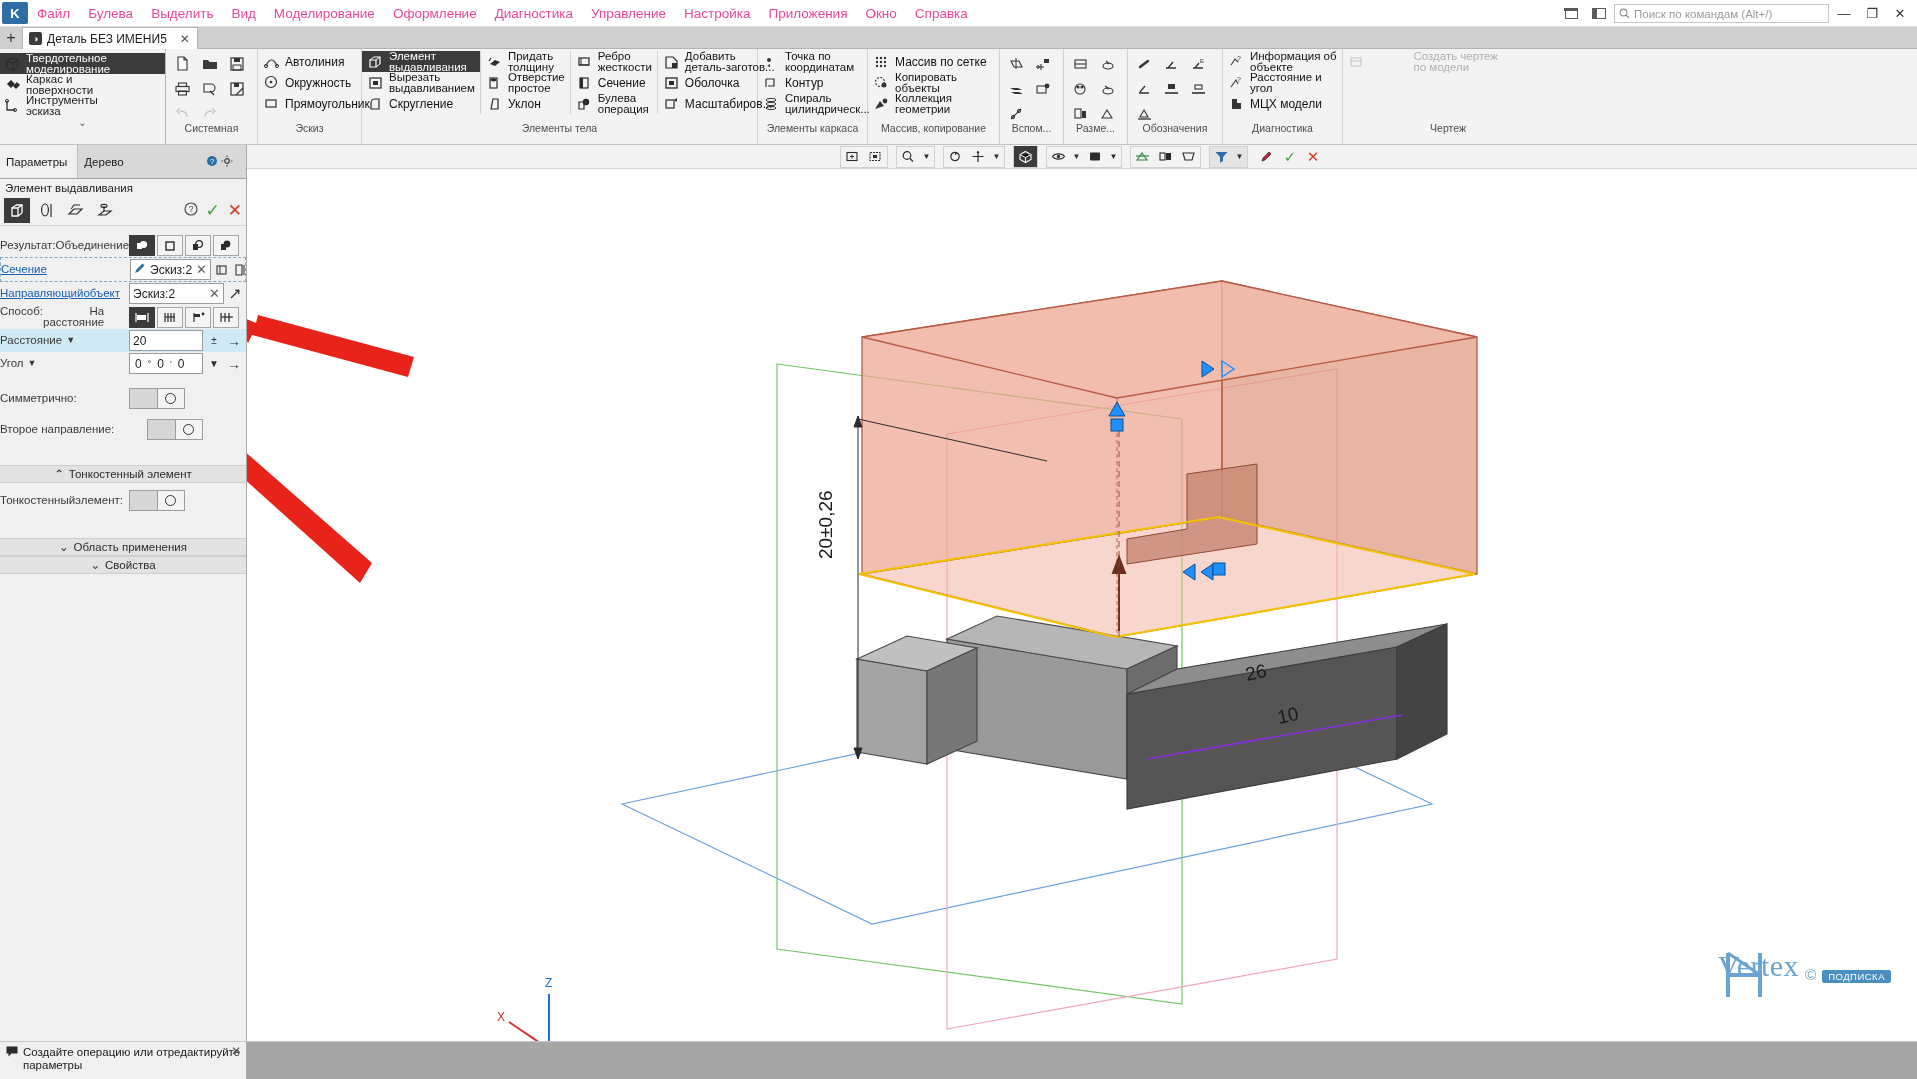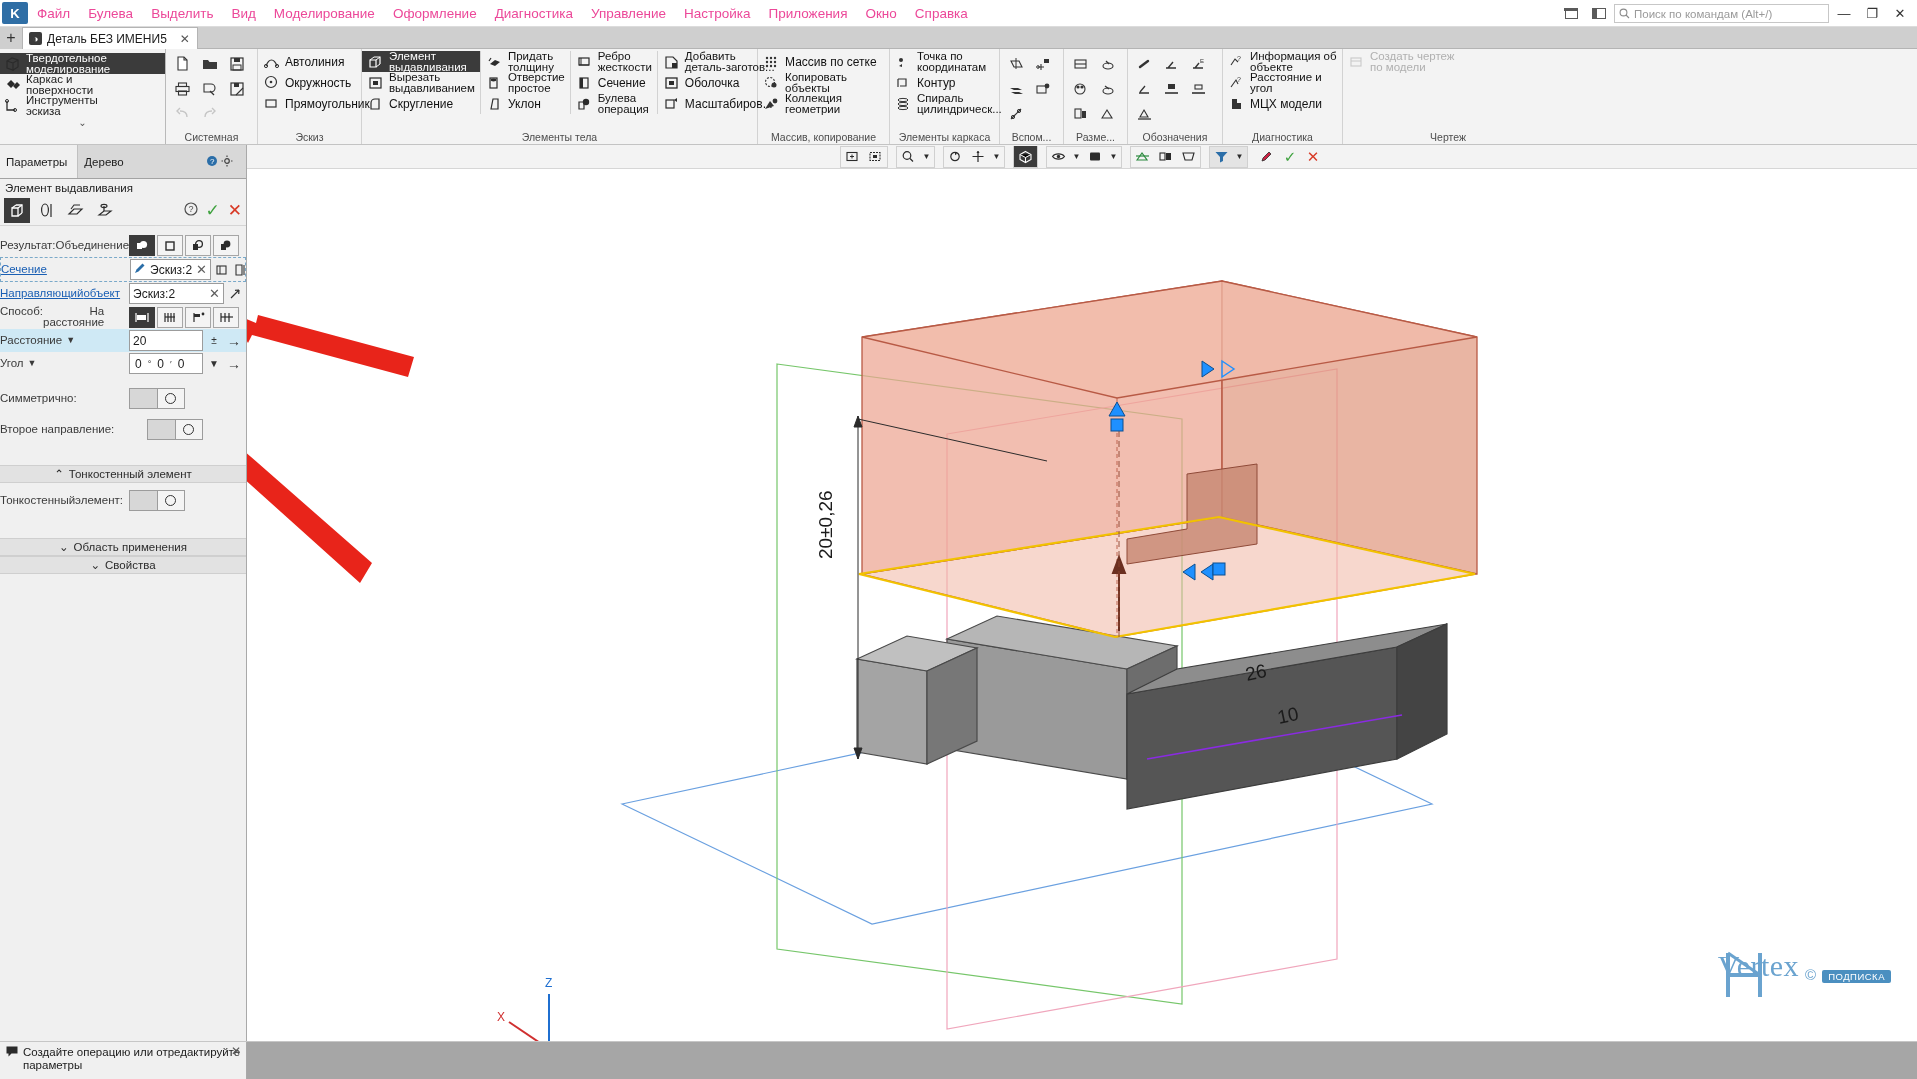--- a/index.html
+++ b/index.html
@@ -26,21 +26,21 @@
   .tabstrip{height:22px;background:#cfcfcf;display:flex;align-items:flex-end;flex:0 0 22px;}
   .plus{width:22px;height:22px;display:flex;align-items:center;justify-content:center;font-size:16px;color:#333;}
   .doctab{height:22px;background:#fff;display:flex;align-items:center;gap:5px;padding:0 7px 0 6px;border:1px solid #b4b4b4;border-bottom:none;font-size:12px;}
   .doctab .ticon{width:13px;height:13px;border-radius:2px;background:#3a3a3a;color:#fff;font-size:9px;display:flex;align-items:center;justify-content:center;}
   .doctab .tclose{color:#555;font-size:12px;margin-left:8px;}
   .tabfill{flex:1;height:21px;background:#cfcfcf;border-bottom:1px solid #b4b4b4;}
 
   
   .ribbon{flex:0 0 96px;background:#f3f3f3;display:flex;border-bottom:1px solid #c3c3c3;position:relative;}
   .rgroup{display:flex;flex-direction:column;border-right:1px solid #d2d2d2;position:relative;padding-top:2px;}
-  .rgroup .glabel{position:absolute;bottom:1px;left:0;right:0;text-align:center;font-size:10.5px;color:#4d4d4d;}
+  .rgroup .glabel{position:absolute;bottom:10px;left:0;right:0;text-align:center;font-size:10.5px;color:#4d4d4d;}
   .rrows{display:flex;flex-direction:column;gap:0px;}
   .rbtn{display:flex;align-items:center;gap:5px;height:21px;padding:0 5px;font-size:12px;color:#121212;white-space:nowrap;}
   .rbtn .lbl2{display:flex;flex-direction:column;line-height:10.5px;font-size:11.5px;}
   .rbtn.sel{background:#3b3b3b;color:#fff;}
   .rbtn.dis{color:#b0b0b0;}
   .ico{width:17px;height:17px;flex:0 0 17px;display:flex;align-items:center;justify-content:center;color:#2b2b2b;}
   .ico svg{display:block;}
   .rbtn.sel .ico{color:#fff;}
   .rbtn.dis .ico{color:#c0c0c0;}
   .iconly{display:flex;}
@@ -437,20 +437,60 @@
                   <path d="M10 3l3-2v4z" fill="currentColor"></path>
                 </svg>
               </span>
               <span>Масштабиров...</span>
             </div>
           </div>
         </div>
       <div class="glabel">Элементы тела</div>
     </div>
 
+    <div class="rgroup" style="width:110px;">
+      <div class="rrows">
+        <div class="rbtn">
+          <span class="ico">
+              <svg width="15" height="14" viewBox="0 0 15 14">
+                <circle cx="5" cy="5" r="2" fill="#333"></circle>
+                <path d="M3 11l3-2 0 3z" fill="#333"></path>
+              </svg>
+            </span>
+          <span class="lbl2">
+              <span>Точка по</span>
+              <span>координатам</span>
+            </span>
+        </div>
+        <div class="rbtn">
+          <span class="ico">
+              <svg width="15" height="14" viewBox="0 0 15 14">
+                <path d="M2 3h8v7H4" fill="none" stroke="#333" stroke-width="1.2"></path>
+                <path d="M2 3v8" stroke="#333" stroke-width="1.2"></path>
+              </svg>
+            </span>
+          <span>Контур</span>
+        </div>
+        <div class="rbtn">
+          <span class="ico">
+              <svg width="15" height="14" viewBox="0 0 15 14">
+                <ellipse cx="7" cy="3" rx="5" ry="1.6" fill="none" stroke="#333" stroke-width="1"></ellipse>
+                <ellipse cx="7" cy="7" rx="5" ry="1.6" fill="none" stroke="#333" stroke-width="1"></ellipse>
+                <ellipse cx="7" cy="11" rx="5" ry="1.6" fill="none" stroke="#333" stroke-width="1"></ellipse>
+              </svg>
+            </span>
+          <span class="lbl2">
+              <span>Спираль</span>
+              <span>цилиндрическ...</span>
+            </span>
+        </div>
+      </div>
+      <div class="glabel">Элементы каркаса</div>
+    </div>
+
     <div class="rgroup" style="width:132px;">
       <div class="rrows">
         <div class="rbtn">
           <span class="ico">
               <svg width="15" height="14" viewBox="0 0 15 14">
                 <g fill="#333">
                   <circle cx="3" cy="3" r="1.2"></circle>
                   <circle cx="7" cy="3" r="1.2"></circle>
                   <circle cx="11" cy="3" r="1.2"></circle>
                   <circle cx="3" cy="7" r="1.2"></circle>
@@ -485,60 +525,20 @@
             </span>
           <span class="lbl2">
               <span>Коллекция</span>
               <span>геометрии</span>
             </span>
         </div>
       </div>
       <div class="glabel">Массив, копирование</div>
     </div>
 
-    <div class="rgroup" style="width:110px;">
-      <div class="rrows">
-        <div class="rbtn">
-          <span class="ico">
-              <svg width="15" height="14" viewBox="0 0 15 14">
-                <circle cx="5" cy="5" r="2" fill="#333"></circle>
-                <path d="M3 11l3-2 0 3z" fill="#333"></path>
-              </svg>
-            </span>
-          <span class="lbl2">
-              <span>Точка по</span>
-              <span>координатам</span>
-            </span>
-        </div>
-        <div class="rbtn">
-          <span class="ico">
-              <svg width="15" height="14" viewBox="0 0 15 14">
-                <path d="M2 3h8v7H4" fill="none" stroke="#333" stroke-width="1.2"></path>
-                <path d="M2 3v8" stroke="#333" stroke-width="1.2"></path>
-              </svg>
-            </span>
-          <span>Контур</span>
-        </div>
-        <div class="rbtn">
-          <span class="ico">
-              <svg width="15" height="14" viewBox="0 0 15 14">
-                <ellipse cx="7" cy="3" rx="5" ry="1.6" fill="none" stroke="#333" stroke-width="1"></ellipse>
-                <ellipse cx="7" cy="7" rx="5" ry="1.6" fill="none" stroke="#333" stroke-width="1"></ellipse>
-                <ellipse cx="7" cy="11" rx="5" ry="1.6" fill="none" stroke="#333" stroke-width="1"></ellipse>
-              </svg>
-            </span>
-          <span class="lbl2">
-              <span>Спираль</span>
-              <span>цилиндрическ...</span>
-            </span>
-        </div>
-      </div>
-      <div class="glabel">Элементы каркаса</div>
-    </div>
-
     <div class="rgroup" style="width:64px;">
       <div style="display:flex;flex-direction:column;padding-left:3px;">
         <div class="iconly">
           <div class="ibtn">
               <svg width="15" height="14" viewBox="0 0 15 14">
                 <path d="M2 4h8l3 6H5z" fill="none" stroke="#333" stroke-width="1.1"></path>
                 <line x1="7" y1="1" x2="7" y2="12" stroke="#333" stroke-width="1"></line>
               </svg>
             </div>
           <div class="ibtn">
@@ -708,21 +708,21 @@
               </svg>
             </span>
           <span>МЦХ модели</span>
         </div>
       </div>
       <div class="glabel">Диагностика</div>
     </div>
 
     <div class="rgroup" style="flex:1;border-right:none;">
       <div class="rrows">
-        <div class="rbtn dis" style="width:160px;">
+        <div class="rbtn dis" style="width:160px;justify-content:space-between;">
           <span class="ico">
               <svg width="15" height="14" viewBox="0 0 15 14">
                 <rect x="2" y="3" width="10" height="8" fill="none" stroke="#c8c8c8" stroke-width="1.1"></rect>
                 <line x1="2" y1="6" x2="12" y2="6" stroke="#c8c8c8" stroke-width="1"></line>
               </svg>
             </span>
           <span class="lbl2">
               <span>Создать чертеж</span>
               <span>по модели</span>
             </span>

